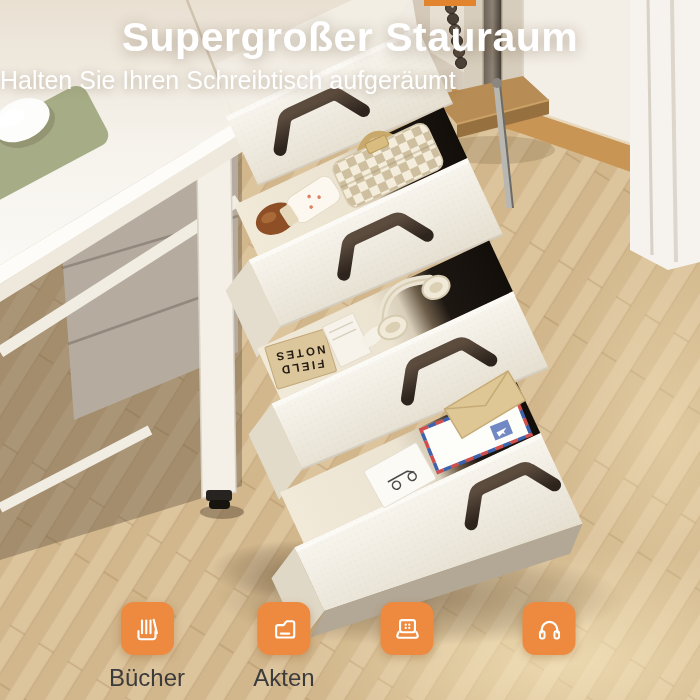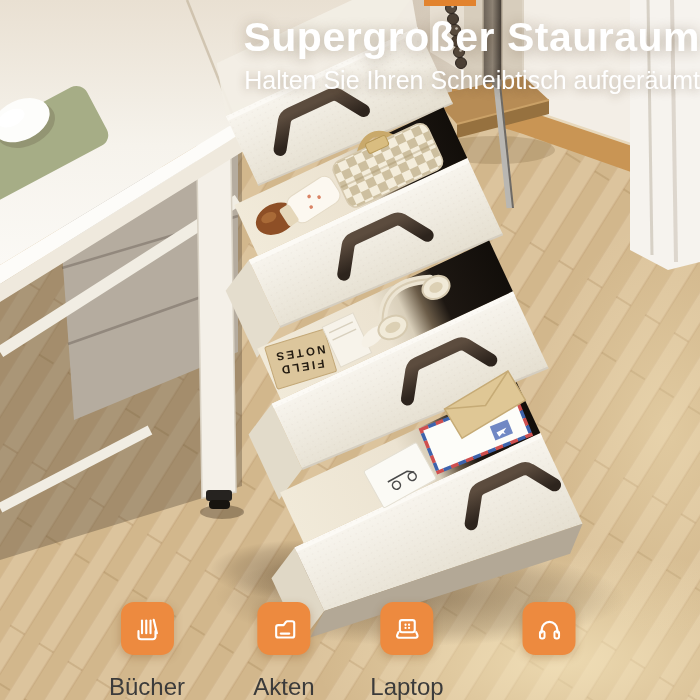--- a/index.html
+++ b/index.html
@@ -1,26 +1,26 @@
 <!DOCTYPE html>
 <html><head>
 <meta charset="utf-8">
 <style>
   html,body{margin:0;padding:0;background:#ffffff}
   .stage{position:relative;width:700px;height:700px;overflow:hidden;
          font-family:"Liberation Sans",sans-serif;background:#d9bf97}
   svg.scene{position:absolute;left:0;top:0;width:700px;height:700px;display:block}
-  .title{position:absolute;top:14px;left:0;width:700px;text-align:right;
+  .title{position:absolute;top:14px;left:0;width:700px;text-align:center;
          font-size:41px;font-weight:700;color:#ffffff;letter-spacing:.5px;
          text-shadow:0 2px 14px rgba(90,65,40,.38)}
-  .subtitle{position:absolute;top:66px;left:0;width:700px;text-align:right;
+  .subtitle{position:absolute;top:66px;left:0;width:700px;text-align:left;
          font-size:25px;font-weight:400;color:#ffffff;
          text-shadow:0 2px 10px rgba(90,65,40,.38)}
   .feature{position:absolute;top:602px;transform:translateX(-50%);
-         display:flex;flex-direction:column;align-items:center;gap:18px}
+         display:flex;flex-direction:column;align-items:center;gap:9px}
   .tile{width:53px;height:53px;border-radius:13px;background:#ED8A3F;
          display:flex;align-items:center;justify-content:center;
          box-shadow:0 3px 9px rgba(130,75,25,.28)}
   .tile svg{width:34px;height:34px;display:block}
   .flabel{font-size:24px;color:#3b3b3b;white-space:nowrap}
 </style>
 </head>
 <body>
 
 <div class="stage">
@@ -306,21 +306,20 @@
     <div class="tile">
       <svg viewBox="0 0 48 48" fill="none" stroke="#ffffff" stroke-width="3" stroke-linecap="round" stroke-linejoin="round">
         <rect x="13.5" y="11.5" width="21" height="17" rx="3"></rect>
         <circle cx="21.5" cy="18" r="1.6" fill="#ffffff" stroke="none"></circle>
         <circle cx="26.5" cy="18" r="1.6" fill="#ffffff" stroke="none"></circle>
         <circle cx="21.5" cy="22.5" r="1.6" fill="#ffffff" stroke="none"></circle>
         <circle cx="26.5" cy="22.5" r="1.6" fill="#ffffff" stroke="none"></circle>
         <path d="M11.5 28.5 l-1.8 4.2 a2.6 2.6 0 0 0 2.4 3.6 h23.8 a2.6 2.6 0 0 0 2.4 -3.6 l-1.8 -4.2"></path>
       </svg>
     </div>
-    <div class="flabel">Laptop</div>
   </div>
 
   <div class="feature" style="left:549px">
     <div class="tile">
       <svg viewBox="0 0 48 48" fill="none" stroke="#ffffff" stroke-width="3.2" stroke-linecap="round" stroke-linejoin="round">
         <path d="M13 29 v-4 a11 11 0 0 1 22 0 v4"></path>
         <rect x="10.5" y="27" width="6.5" height="10.5" rx="2.8" stroke-width="2.8"></rect>
         <rect x="31" y="27" width="6.5" height="10.5" rx="2.8" stroke-width="2.8"></rect>
       </svg>
     </div>

